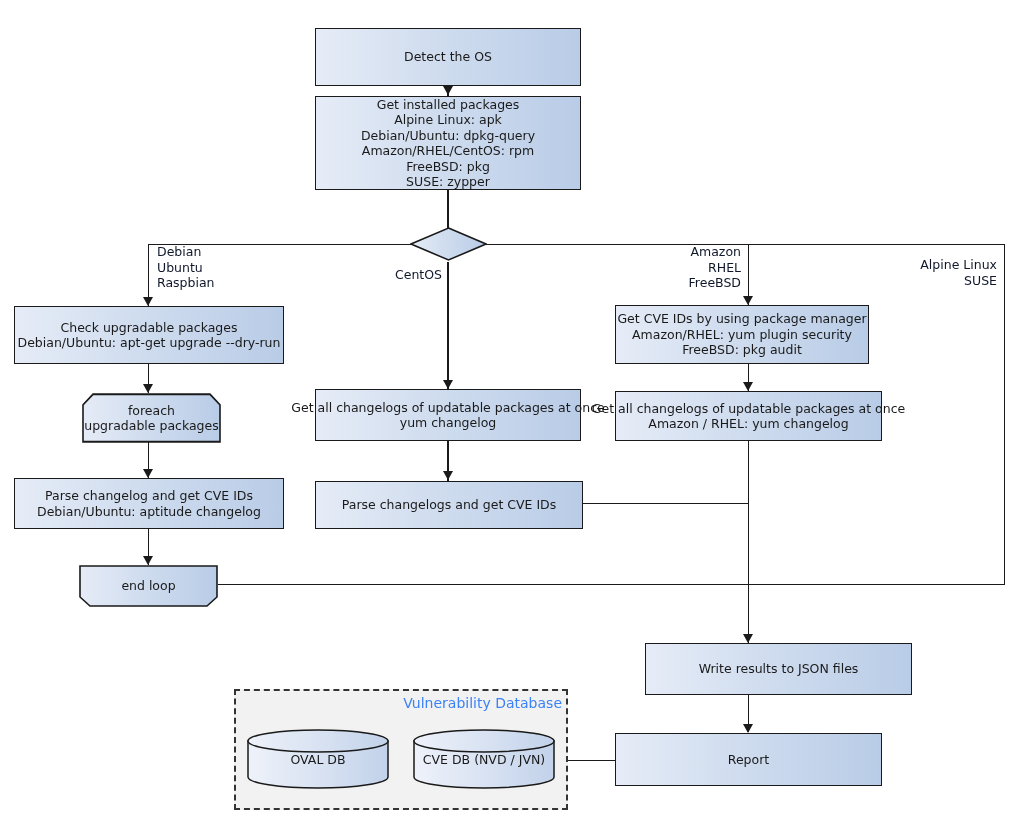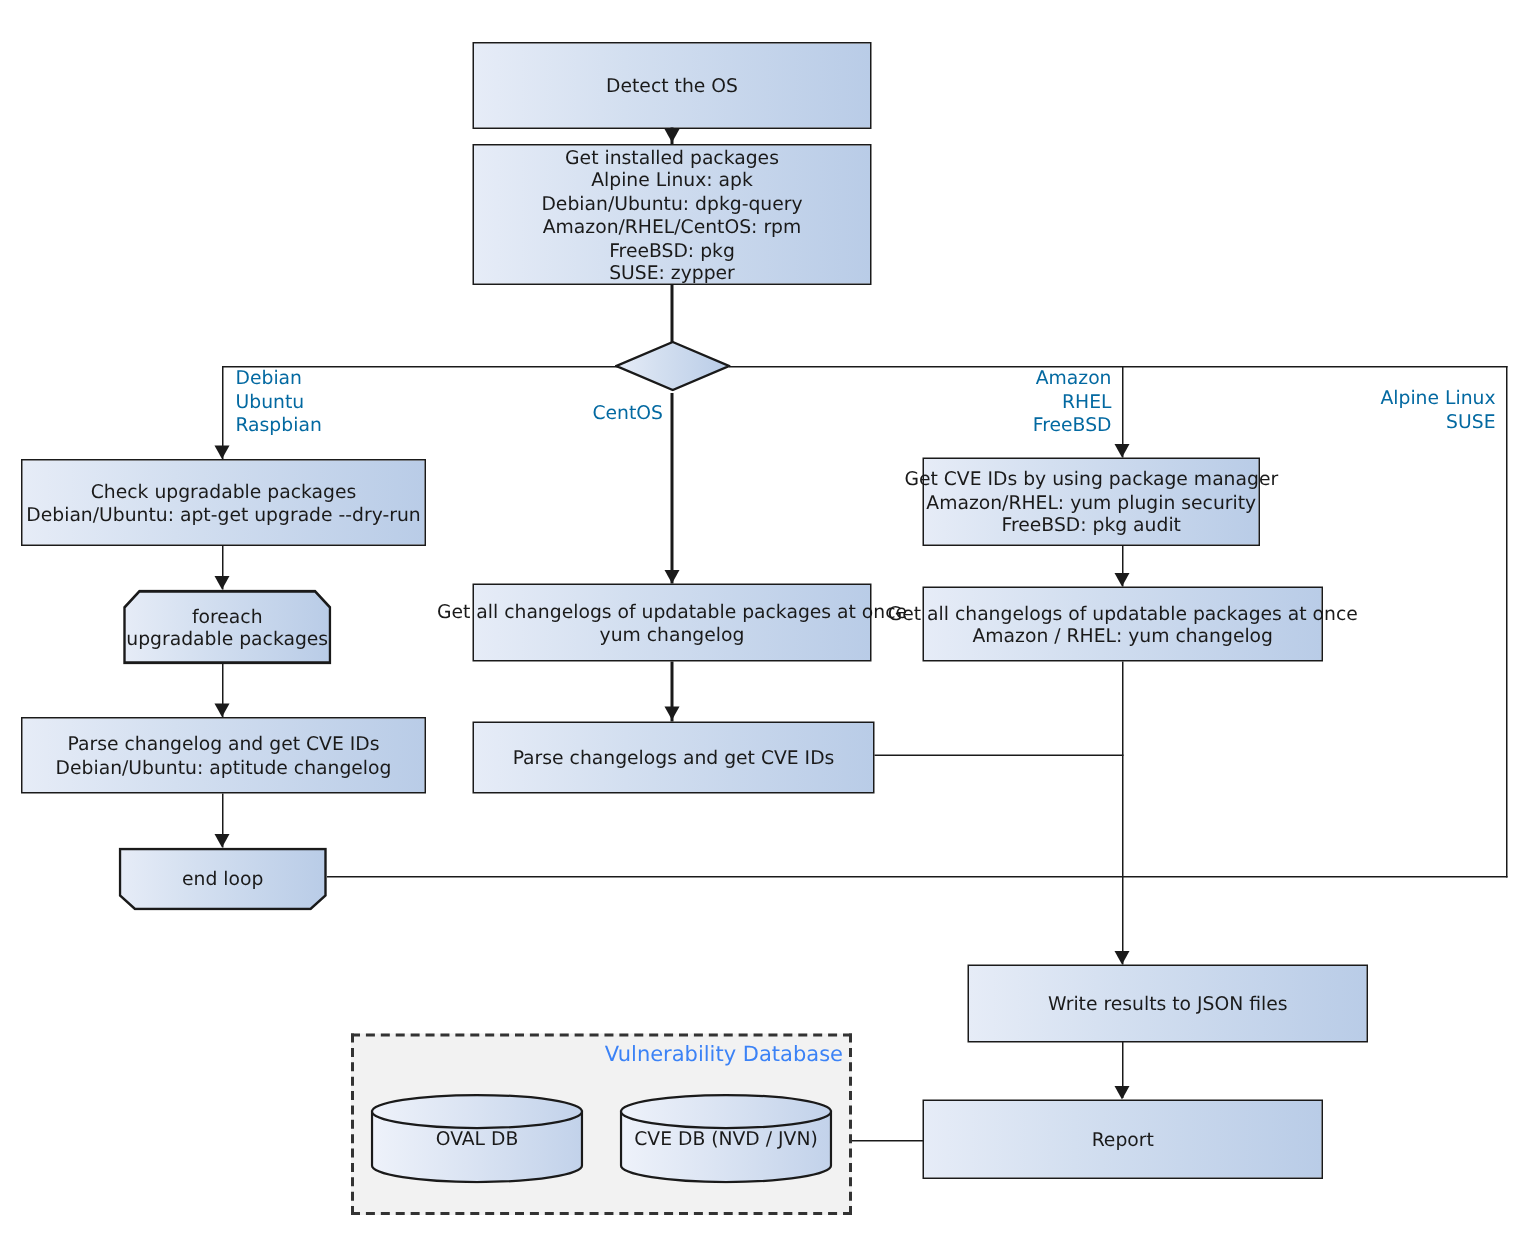--- a/index.html
+++ b/index.html
@@ -32,21 +32,21 @@
 
   .diamond{
     position:absolute;
     border:none;background:none;
   }
 
   .edgelabel{
     position:absolute;
     font-size:12.5px;
     line-height:15.5px;
-    color:#0369a1;
+    color:#0f172a;
     white-space:nowrap;
   }
   .edgelabel.r{text-align:right;}
   .edgelabel.l{text-align:left;}
 
   .line{position:absolute;background:#1a1a1a;}
   .line.h{height:1.4px;}
   .line.v{width:1.4px;}
 
   .arrow{position:absolute;width:0;height:0;
@@ -219,21 +219,21 @@
     <span class="txt">
       <span>Get all changelogs of updatable packages at once</span><br>
       <span>yum changelog</span>
     </span>
   </div>
 
   <div class="node" style="left:315px;top:481px;width:268px;height:48px;">
     <span class="txt">Parse changelogs and get CVE IDs</span>
   </div>
 
-  <div class="node" style="left:615px;top:305px;width:225px;height:59px;">
+  <div class="node" style="left:615px;top:305px;width:254px;height:59px;">
     <span class="txt">
       <span>Get CVE IDs by using package manager</span><br>
       <span>Amazon/RHEL: yum plugin security</span><br>
       <span>FreeBSD: pkg audit</span>
     </span>
   </div>
 
   <div class="node" style="left:615px;top:391px;width:267px;height:50px;overflow:visible;">
     <span class="txt">
       <span>Get all changelogs of updatable packages at once</span><br>

